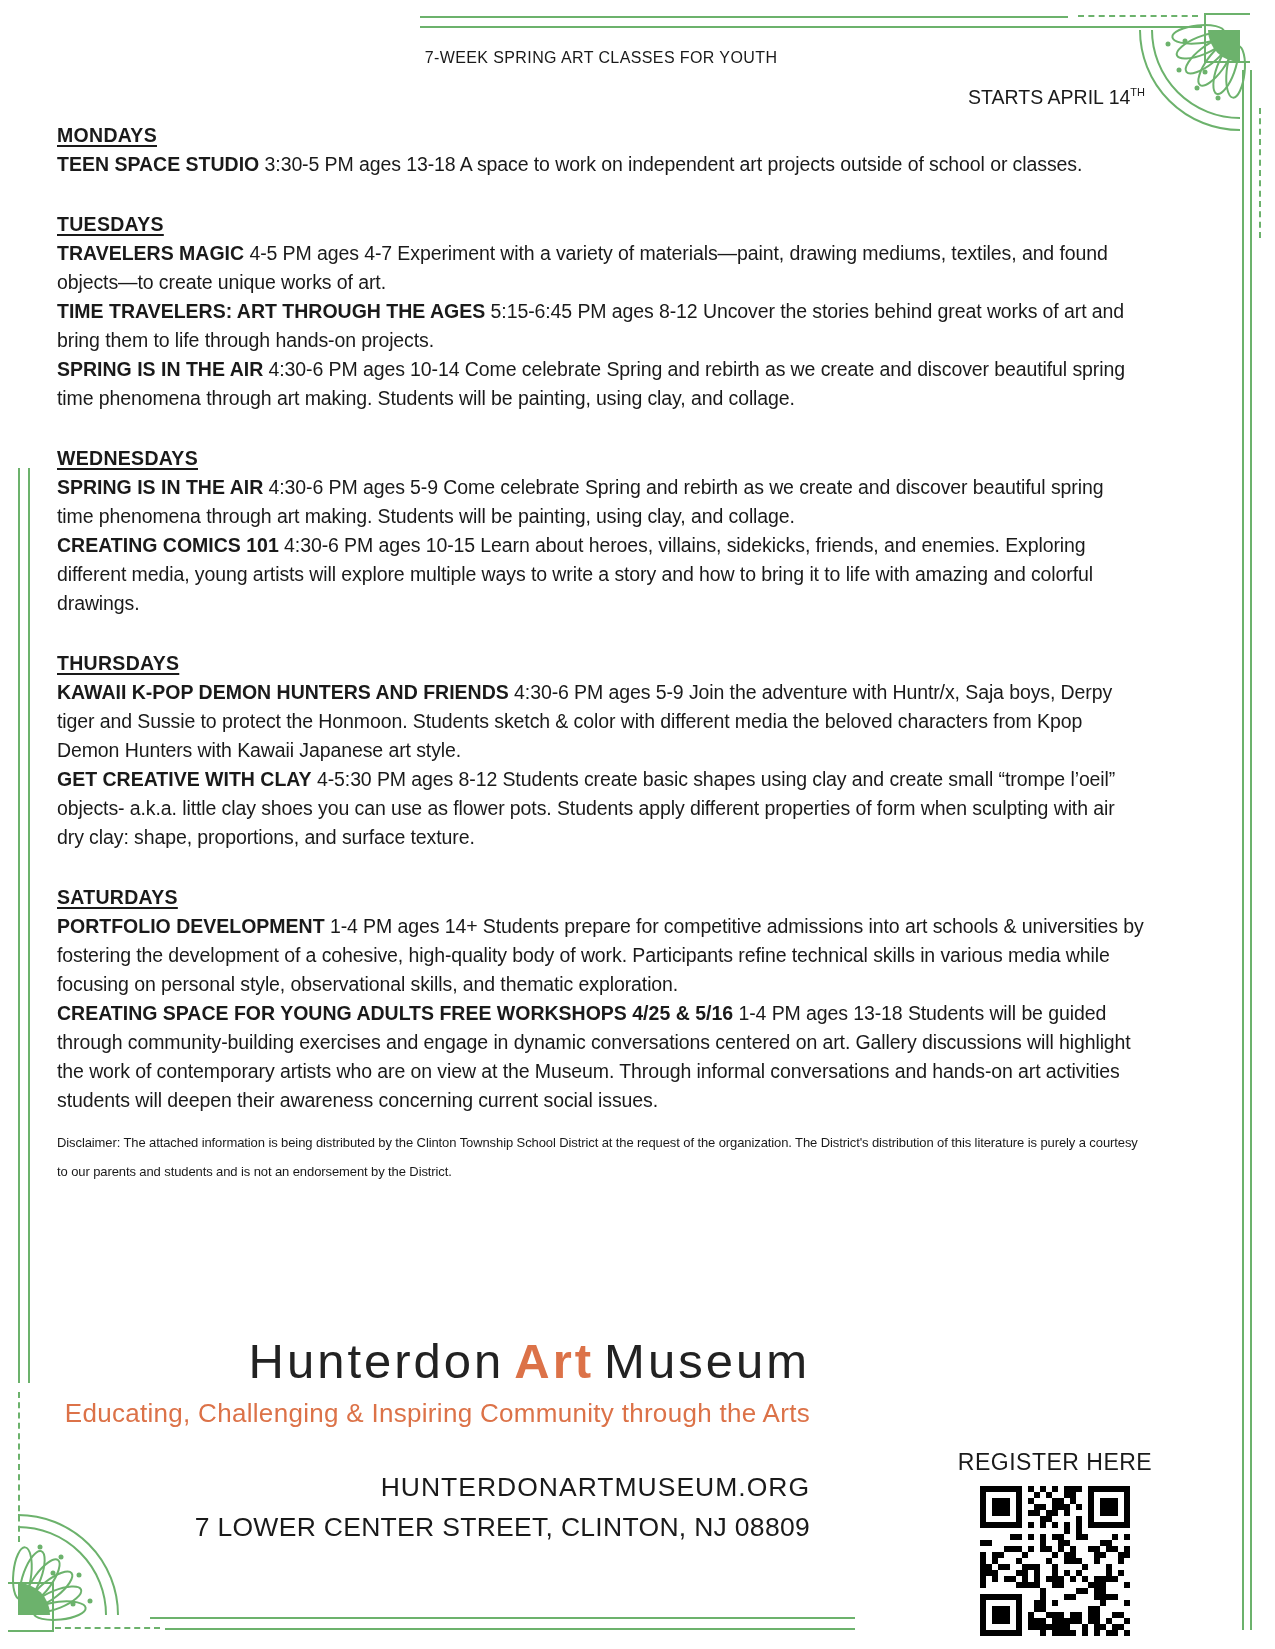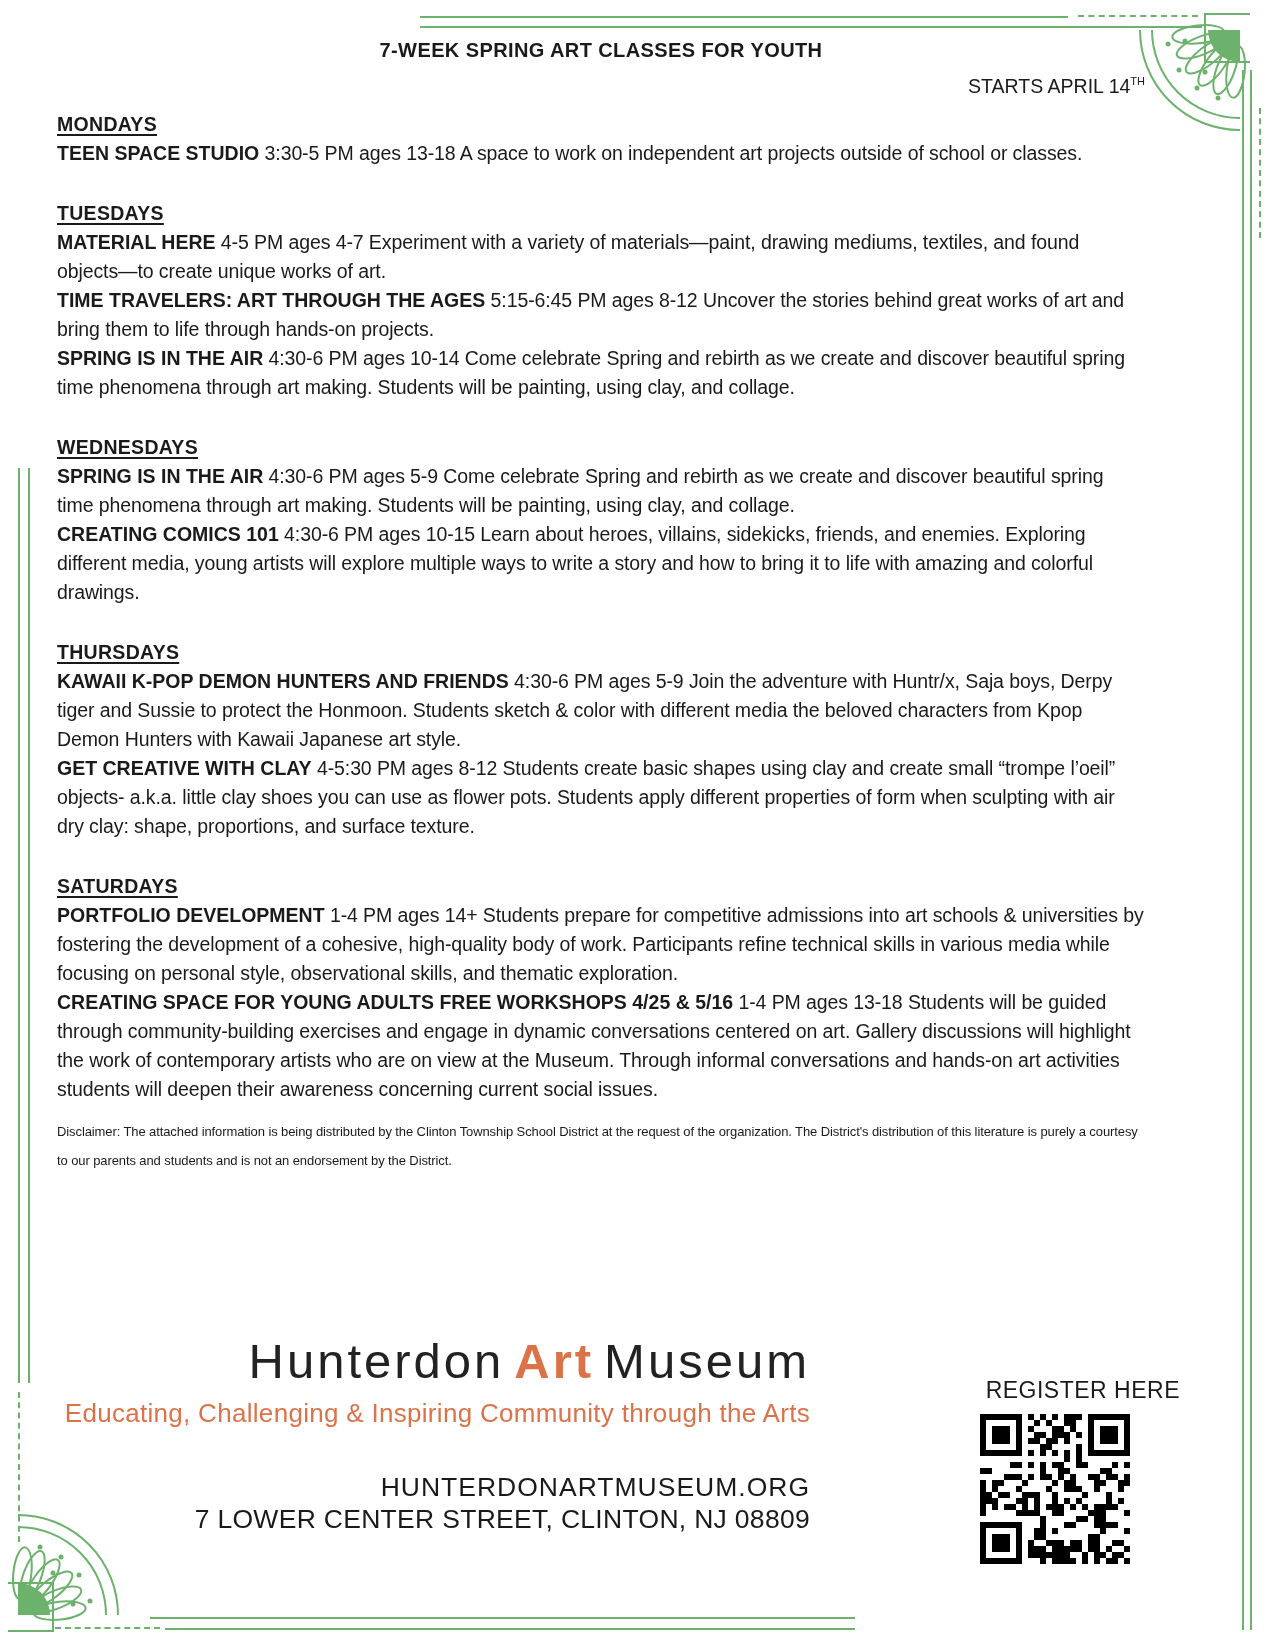--- a/index.html
+++ b/index.html
@@ -9,37 +9,37 @@
   .gline{position:absolute;background:var(--green,#6CB26C);}
   .gdash-h{position:absolute;height:0;border-top:2px dashed var(--green,#6CB26C);}
   .gdash-v{position:absolute;width:0;border-left:2px dashed var(--green,#6CB26C);}
   .corner-svg{position:absolute;}
   .corner-svg path,.corner-svg ellipse,.corner-svg rect{stroke:var(--green,#6CB26C);stroke-width:2;fill:none;}
   .corner-svg .fillg{fill:var(--green,#6CB26C);stroke:none;}
   .corner-svg circle{fill:var(--green,#6CB26C);stroke:none;}
   .rot180{transform:rotate(180deg);}
   
   .content{position:absolute;left:57px;top:36px;width:1088px;}
-  .doc-title{font-size:20px;font-weight:700;text-align:center;letter-spacing:.4px;line-height:28px;margin:0;}
+  .doc-title{font-size:16px;font-weight:400;text-align:center;letter-spacing:.4px;line-height:28px;margin:8px;}
   .doc-subtitle{font-size:19.5px;text-align:right;margin-top:5px;line-height:25px;}
   .doc-subtitle sup{font-size:11px;}
   .day-heading{font-size:19.5px;font-weight:700;text-decoration:underline;text-underline-offset:3px;
                text-decoration-thickness:1.5px;margin:34px 0 3px 0;letter-spacing:.3px;}
   .day-heading.first{margin-top:14px;}
   .class-entry{font-size:19.5px;line-height:29px;margin:0;letter-spacing:-0.1px;}
   .class-entry b{font-weight:700;letter-spacing:0;}
   .disclaimer{font-size:13px;line-height:29px;letter-spacing:-0.1px;}
   
   .footer-left{position:absolute;left:50px;top:1333px;width:760px;text-align:right;}
   .logo{font-size:49px;letter-spacing:3px;color:#222;line-height:56px;white-space:nowrap;}
   .logo .logo-art{color:var(--orange,#DC7248);font-weight:700;margin:0 10px;}
   .tagline{font-size:26px;color:var(--orange,#DC7248);margin-top:8px;line-height:32px;letter-spacing:.3px;}
   .website{font-size:26.5px;margin-top:42px;letter-spacing:1px;line-height:32px;}
-  .address{font-size:26.5px;margin-top:0;letter-spacing:.3px;line-height:32px;}
-  .footer-right{position:absolute;left:930px;top:1376px;width:250px;text-align:right;}
+  .address{font-size:26.5px;margin-top:8px;letter-spacing:.3px;line-height:32px;}
+  .footer-right{position:absolute;left:930px;top:1448px;width:250px;text-align:center;}
   .register-label{font-size:23px;letter-spacing:.5px;line-height:28px;}
   .qr{width:150px;height:150px;margin:10px auto 0 auto;}
 </style>
 </head>
 <body>
 
 <div class="page">
 
   <div class="gline" style="left:420px;top:16px;width:648px;height:2px;"></div>
   <div class="gdash-h" style="left:1078px;top:15px;width:120px;"></div>
@@ -100,21 +100,21 @@
   <section>
     <h2 class="day-heading first">MONDAYS</h2>
     <div>
             <p class="class-entry"><b>TEEN SPACE STUDIO</b><span> 3:30-5 PM ages 13-18 A space to work on independent art projects outside of school or classes.</span></p>
           </div>
   </section>
 
   <section>
     <h2 class="day-heading">TUESDAYS</h2>
     <div>
-            <p class="class-entry"><b>MATERIAL HERE</b><span> 4-5 PM ages 4-7 Experiment with a variety of materials—paint, drawing mediums, textiles, and found objects—to create unique works of art.</span></p>
+            <p class="class-entry"><b>TRAVELERS MAGIC</b><span> 4-5 PM ages 4-7 Experiment with a variety of materials—paint, drawing mediums, textiles, and found objects—to create unique works of art.</span></p>
             <p class="class-entry"><b>TIME TRAVELERS: ART THROUGH THE AGES</b><span> 5:15-6:45 PM ages 8-12 Uncover the stories behind great works of art and bring them to life through hands-on projects.</span></p>
             <p class="class-entry"><b>SPRING IS IN THE AIR</b><span> 4:30-6 PM ages 10-14 Come celebrate Spring and rebirth as we create and discover beautiful spring time phenomena through art making. Students will be painting, using clay, and collage.</span></p>
           </div>
   </section>
 
   <section>
     <h2 class="day-heading">WEDNESDAYS</h2>
     <div>
             <p class="class-entry"><b>SPRING IS IN THE AIR</b><span> 4:30-6 PM ages 5-9 Come celebrate Spring and rebirth as we create and discover beautiful spring time phenomena through art making. Students will be painting, using clay, and collage.</span></p>
             <p class="class-entry"><b>CREATING COMICS 101</b><span> 4:30-6 PM ages 10-15 Learn about heroes, villains, sidekicks, friends, and enemies. Exploring different media, young artists will explore multiple ways to write a story and how to bring it to life with amazing and colorful drawings.</span></p>

